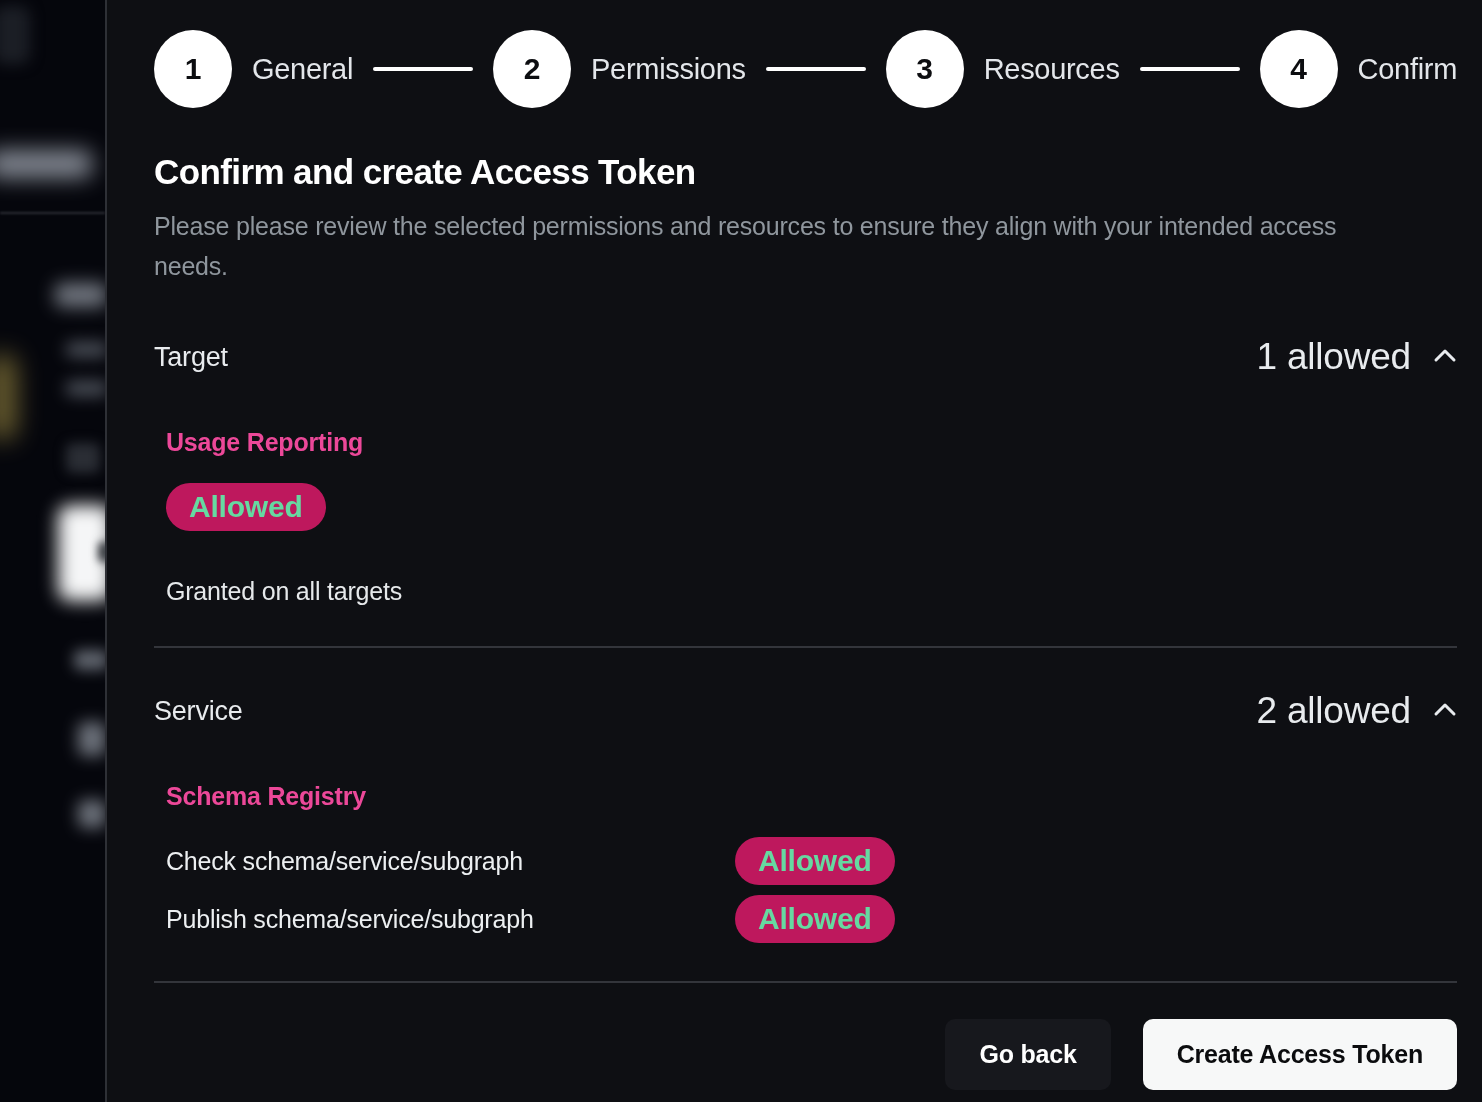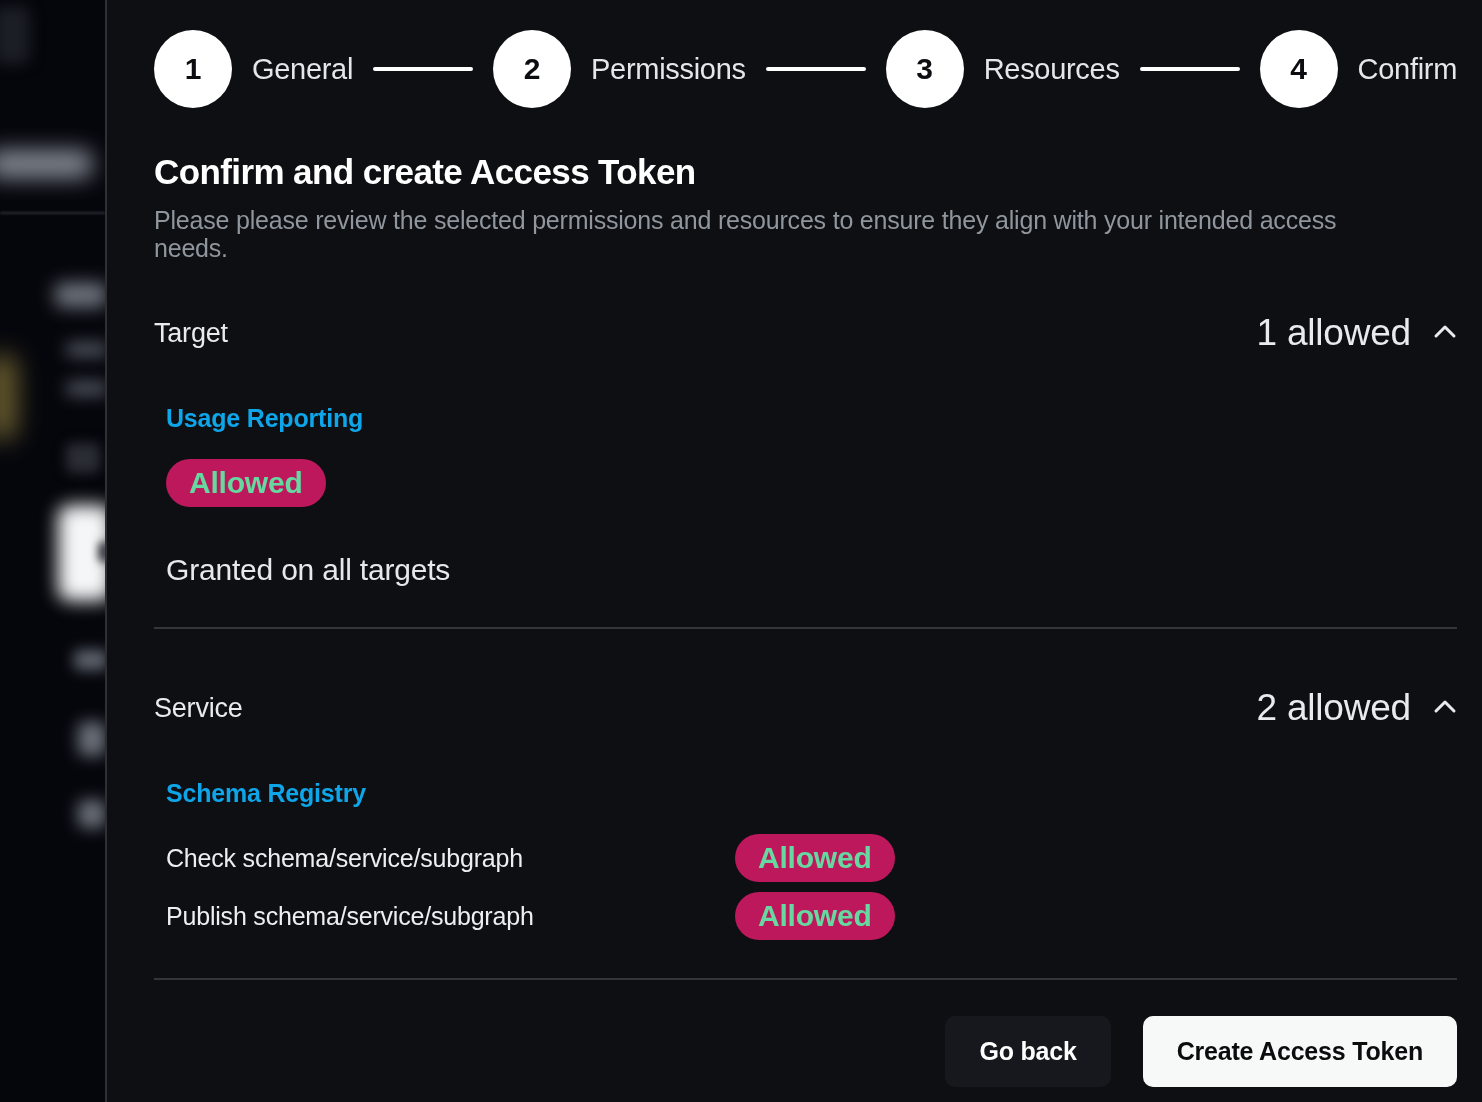--- a/index.html
+++ b/index.html
@@ -80,21 +80,21 @@
   .page-title {
     margin-top: 44px;
     font-size: 35px;
     font-weight: 800;
     letter-spacing: -0.6px;
     color: #ffffff;
   }
   .page-subtitle {
     margin-top: 14px;
     font-size: 25px;
-    line-height: 28px;
+    line-height: 40px;
     color: #8f969d;
     letter-spacing: -0.2px;
     max-width: 1230px;
   }
 
   
   .section-header {
     display: flex;
     align-items: center;
     justify-content: space-between;
@@ -123,21 +123,21 @@
     cursor: pointer;
     display: flex;
     align-items: center;
   }
 
   .group { margin-left: 12px; }
   .group-name {
     margin-top: 50px;
     font-size: 25px;
     font-weight: 700;
-    color: #0ea5e9;
+    color: #ec4899;
     letter-spacing: -0.2px;
   }
   .perm-row {
     display: flex;
     align-items: center;
     margin-top: 26px;
     min-height: 40px;
   }
   .perm-row + .perm-row { margin-top: 10px; }
   .perm-label {
@@ -154,21 +154,21 @@
     border-radius: 999px;
     background: #be185d;
     color: #66d9a1;
     font-size: 30px;
     font-weight: 700;
     letter-spacing: -0.2px;
   }
   .granted-note {
     margin-left: 12px;
     margin-top: 46px;
-    font-size: 30px;
+    font-size: 25px;
     color: #e6e9eb;
     letter-spacing: -0.2px;
   }
   .divider {
     border: none;
     border-top: 2px solid #33353b;
     margin-top: 40px;
   }
 
   
@@ -264,21 +264,21 @@
         <div class="group-name">Usage Reporting</div>
         <div class="perm-row">
           <div class="badge">Allowed</div>
         </div>
       </div>
       <div class="granted-note">Granted on all targets</div>
       <hr class="divider">
     </div>
 
     <div class="section">
-      <div class="section-header" style="margin-top:58px;">
+      <div class="section-header" style="margin-top:42px;">
         <div class="section-title">Service</div>
         <div class="section-right">
           <div class="allowed-count">2 allowed</div>
           <button class="chevron-btn">
             <span>
               <svg width="24" height="15" viewBox="0 0 24 15">
                 <polyline points="3,12 12,3 21,12" fill="none" stroke="#e8ebee" stroke-width="3" stroke-linecap="round" stroke-linejoin="round"></polyline>
               </svg>
             </span>
           </button>

